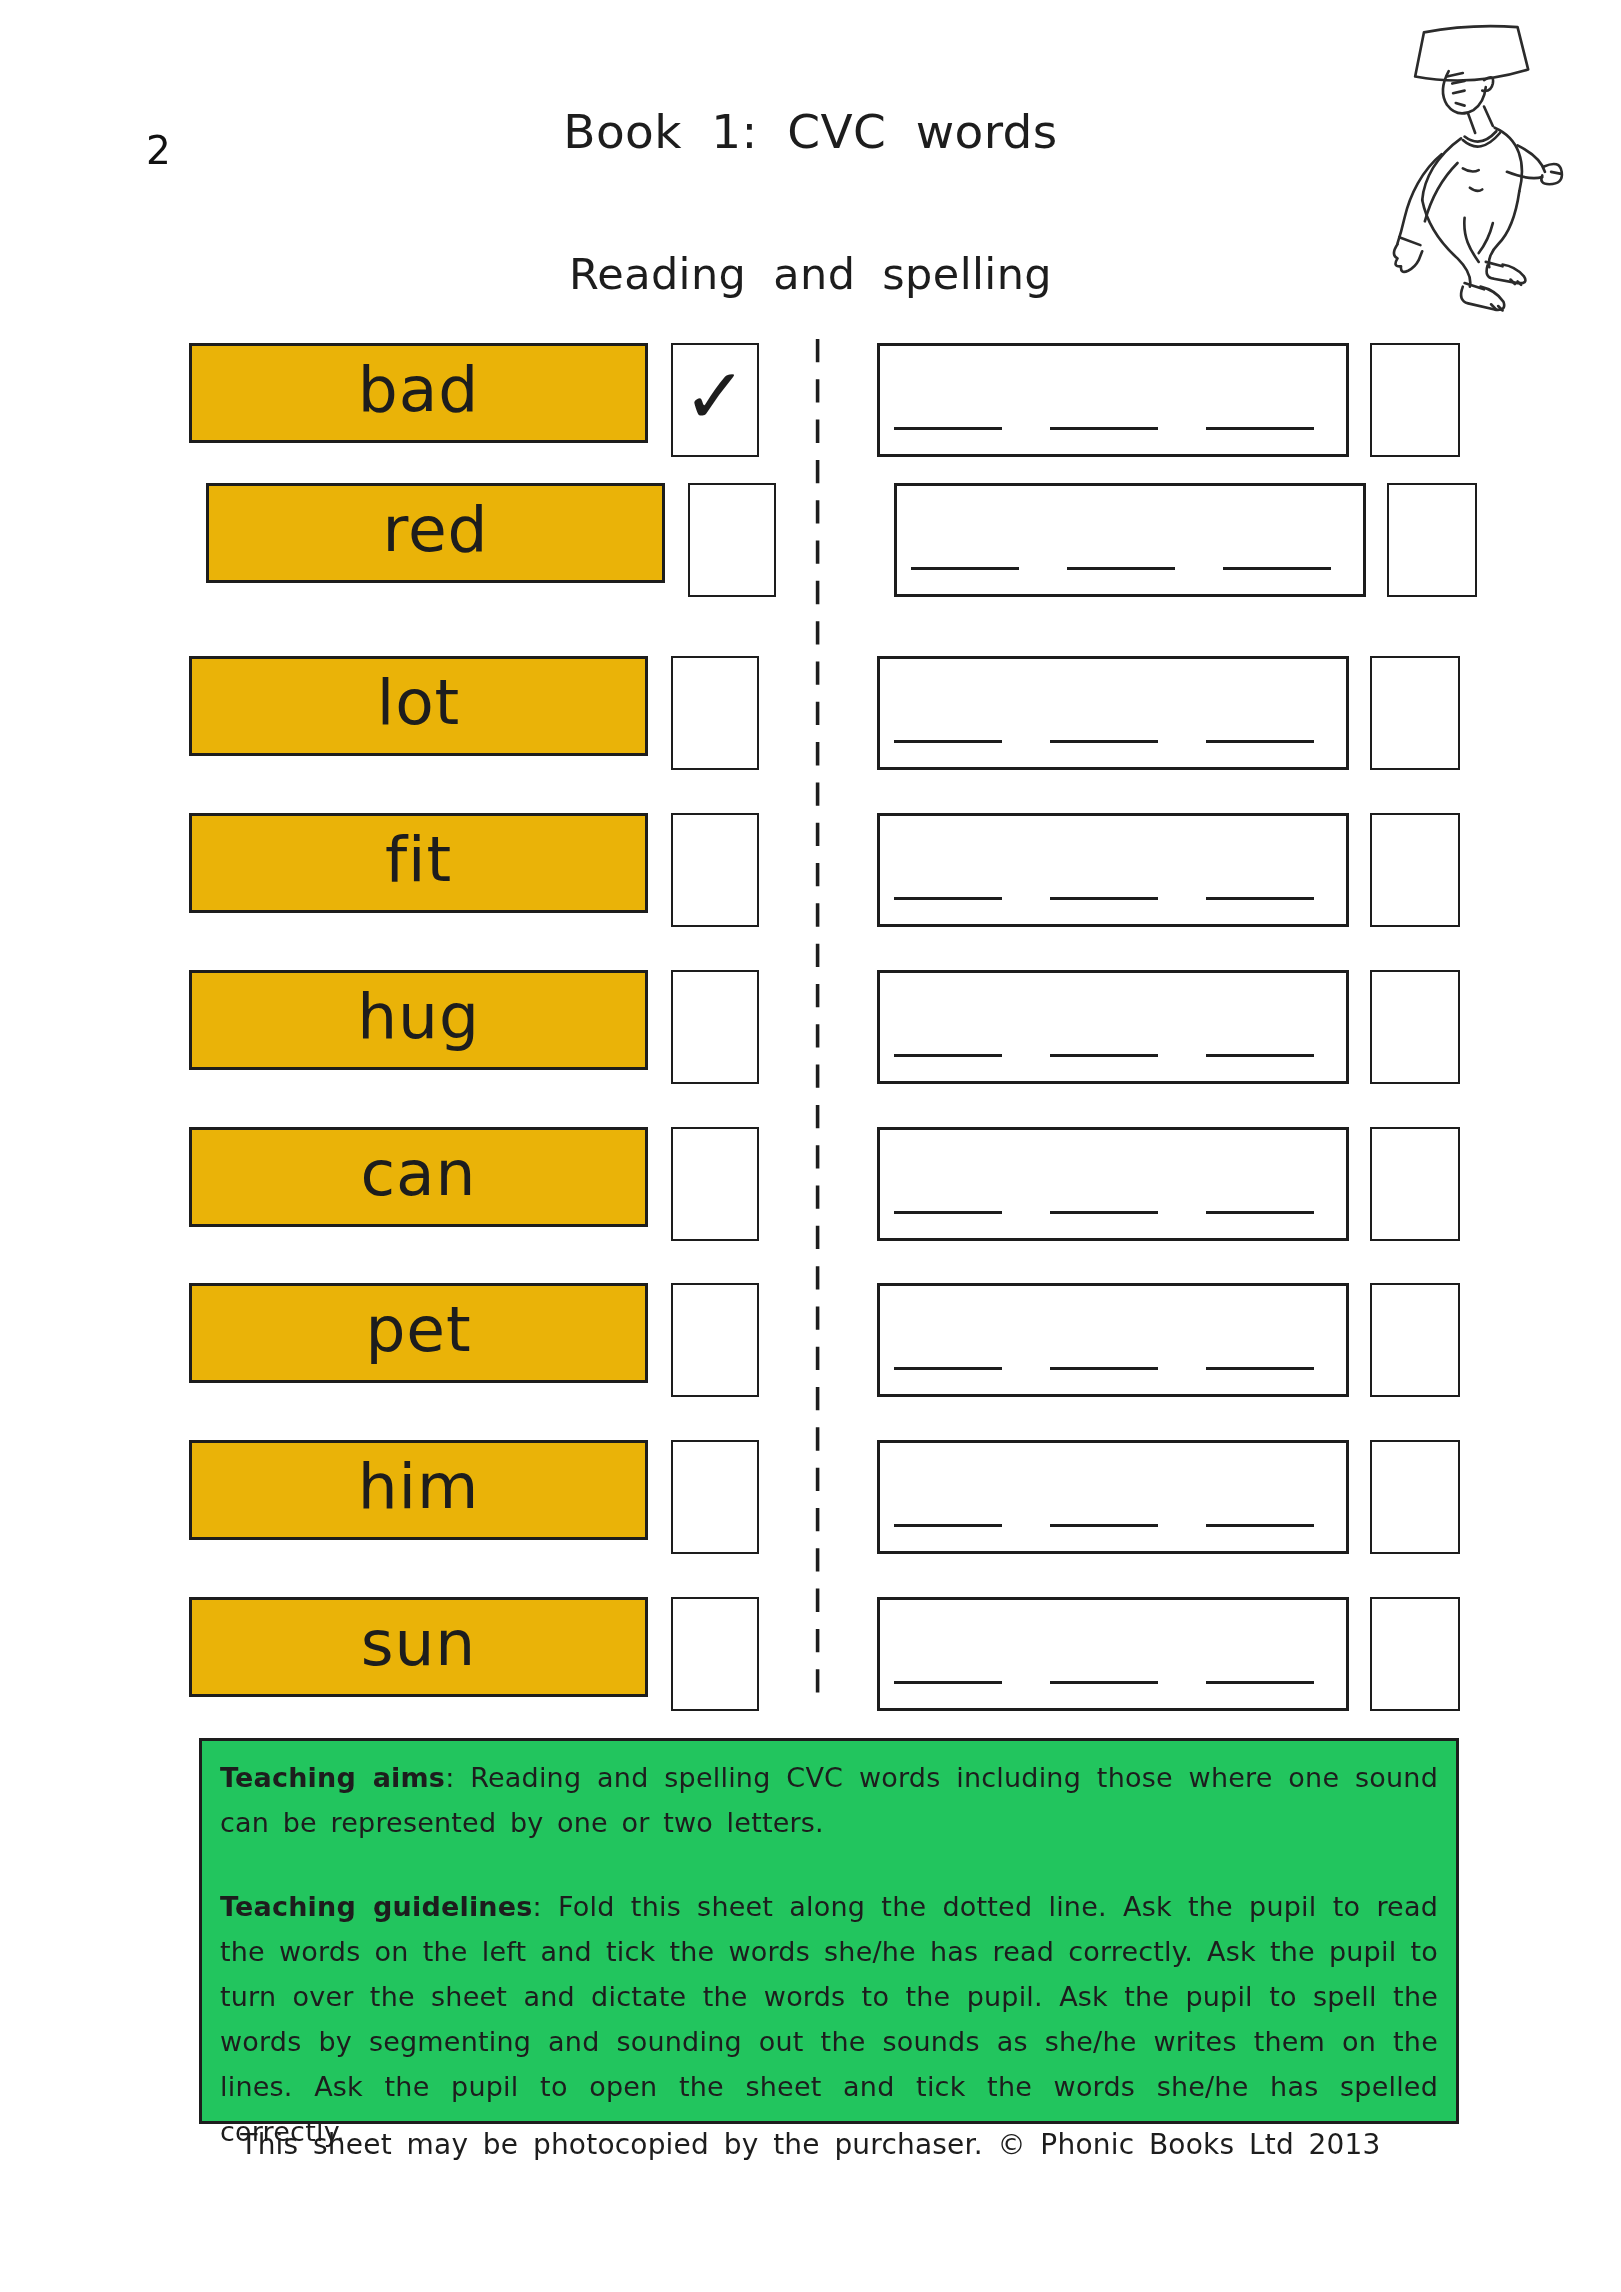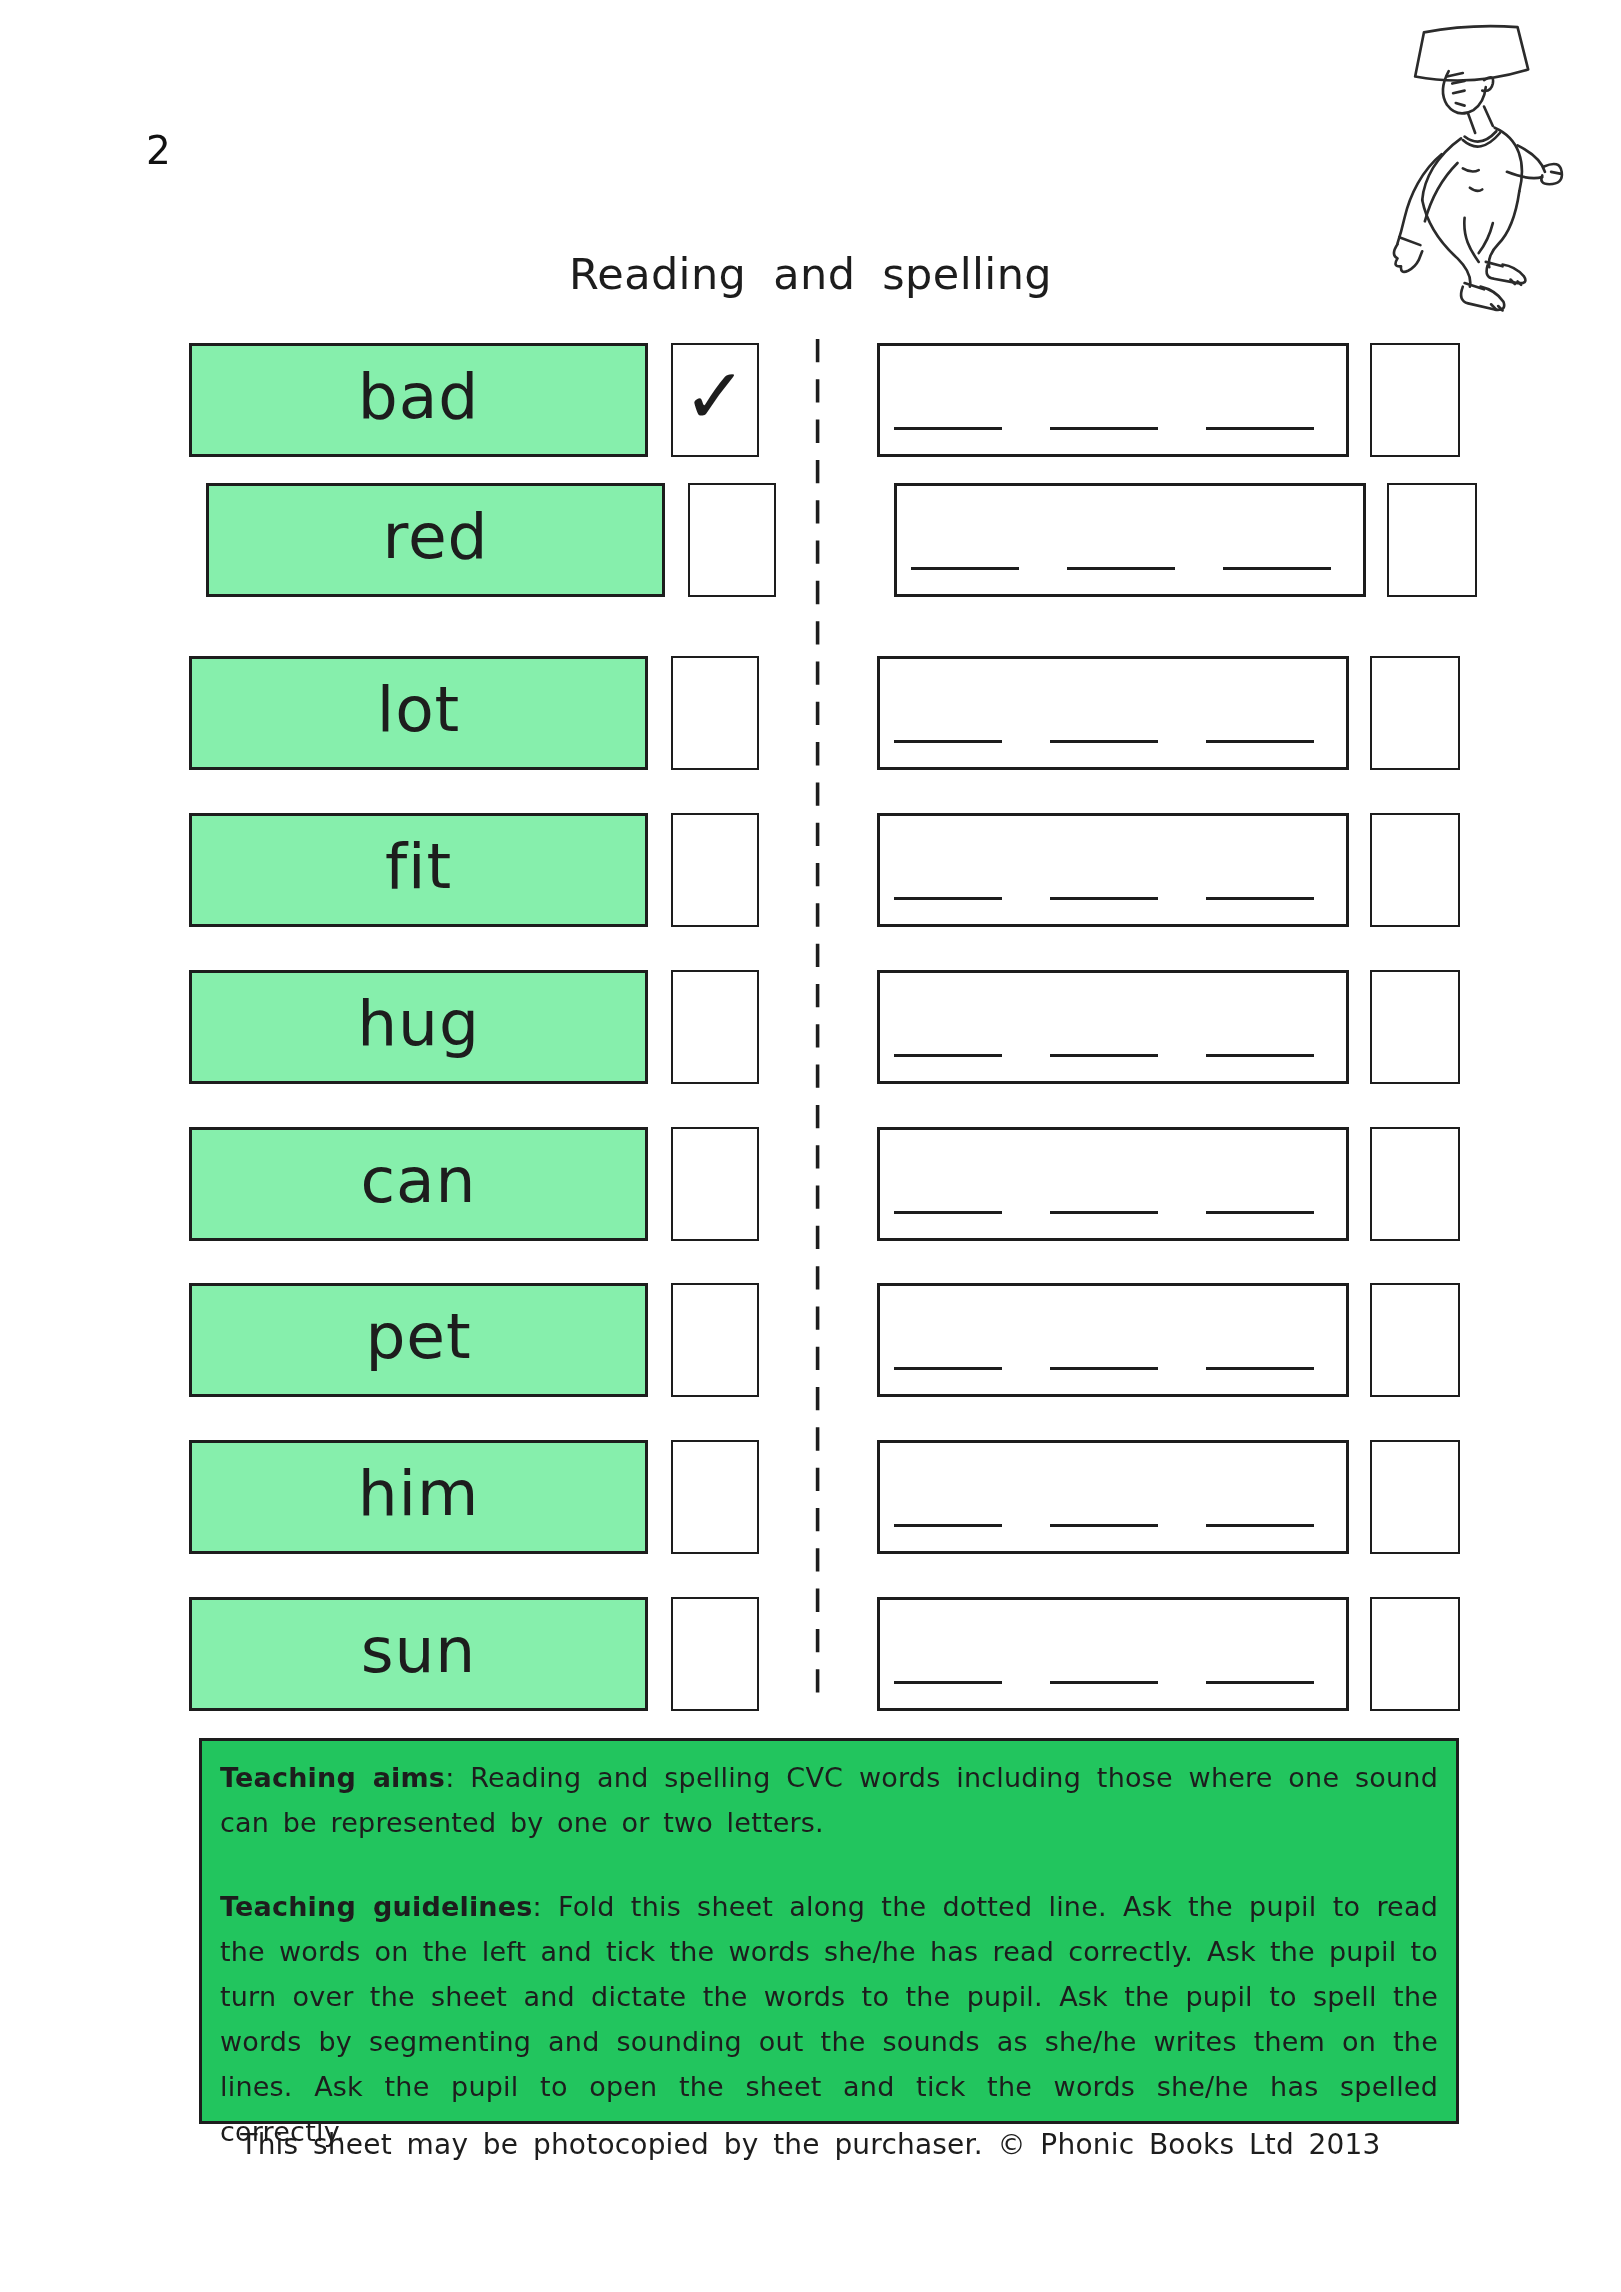--- a/index.html
+++ b/index.html
@@ -24,22 +24,22 @@
     position:absolute;left:0;top:249px;width:1621px;
     text-align:center;font-size:43px;word-spacing:0.3em;letter-spacing:0.4px;
   }
   .figure{
     position:absolute;left:1357px;top:19.7px;width:224px;height:309px;
   }
   
   .rows{position:absolute;left:0;top:0;width:1621px;height:2293px;}
   .row{position:absolute;left:0;width:1621px;height:114px;}
   .word-card{
-    position:absolute;left:189px;top:0;width:459px;height:114px;
-    border:3.6px solid #1d1d1d;box-sizing:border-box;background:#86efac;
+    position:absolute;left:189px;top:0;width:459px;height:100px;
+    border:3.6px solid #1d1d1d;box-sizing:border-box;background:#eab308;
     display:flex;align-items:center;justify-content:center;
   }
   .word-label{font-size:63px;letter-spacing:0.9px;line-height:1;padding-bottom:7.2px;}
   .tick-box{
     position:absolute;top:0;height:114px;
     border:2.7px solid #1d1d1d;box-sizing:border-box;background:#fff;
     display:flex;align-items:center;justify-content:center;
   }
   .tick-box.left{left:671px;width:88px;}
   .tick-box.right{left:1370px;width:90px;}
@@ -74,20 +74,21 @@
   }
   svg .ink{stroke:#2b2b2b;stroke-width:3;fill:none;stroke-linecap:round;stroke-linejoin:round;}
   svg .ink-fill{stroke:#2b2b2b;stroke-width:3;fill:#ffffff;stroke-linejoin:round;}
 </style>
 </head>
 <body>
 
 <div class="page">
 
   <div class="page-number">2</div>
+  <div class="title">Book 1: CVC words</div>
   <div class="subtitle">Reading and spelling</div>
 
   <svg class="figure" viewBox="0 0 250 350" aria-hidden="true">
     <path class="ink-fill" d="M64 64 L74 14 Q126 4 180 8 L192 56 Q128 76 64 64 Z"></path>
     <path class="ink" d="M102 58 Q90 80 100 96 Q112 112 130 102 Q142 94 144 76"></path>
     <path class="ink" d="M142 68 q12 -8 10 4 q-2 10 -12 8"></path>
     <path class="ink" d="M106 72 l14 -3 M107 83 l13 -3 M100 64 l18 -4 M110 94 l10 3"></path>
     <path class="ink" d="M124 106 L132 128 M142 98 L152 120"></path>
     <path class="ink" d="M120 132 q18 14 36 -6 M118 136 q20 18 42 -8"></path>
     <path class="ink" d="M116 134 C88 154 74 180 72 204"></path>

